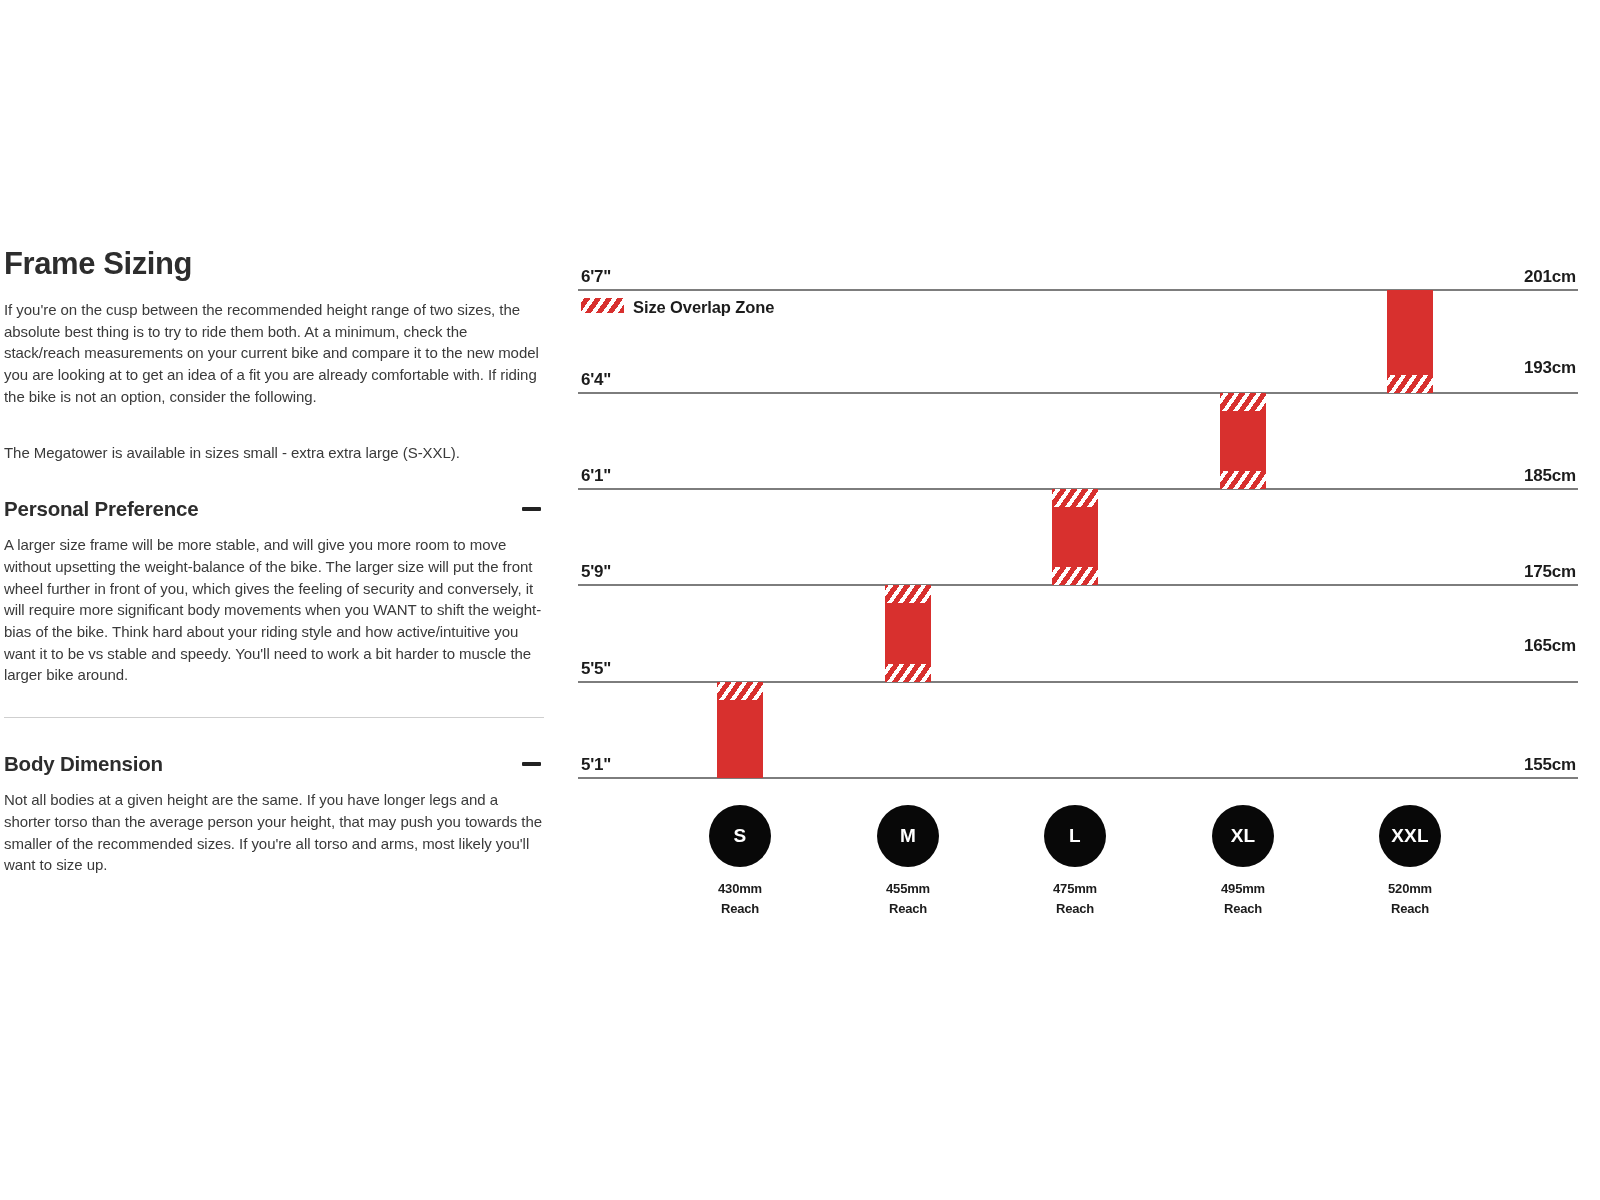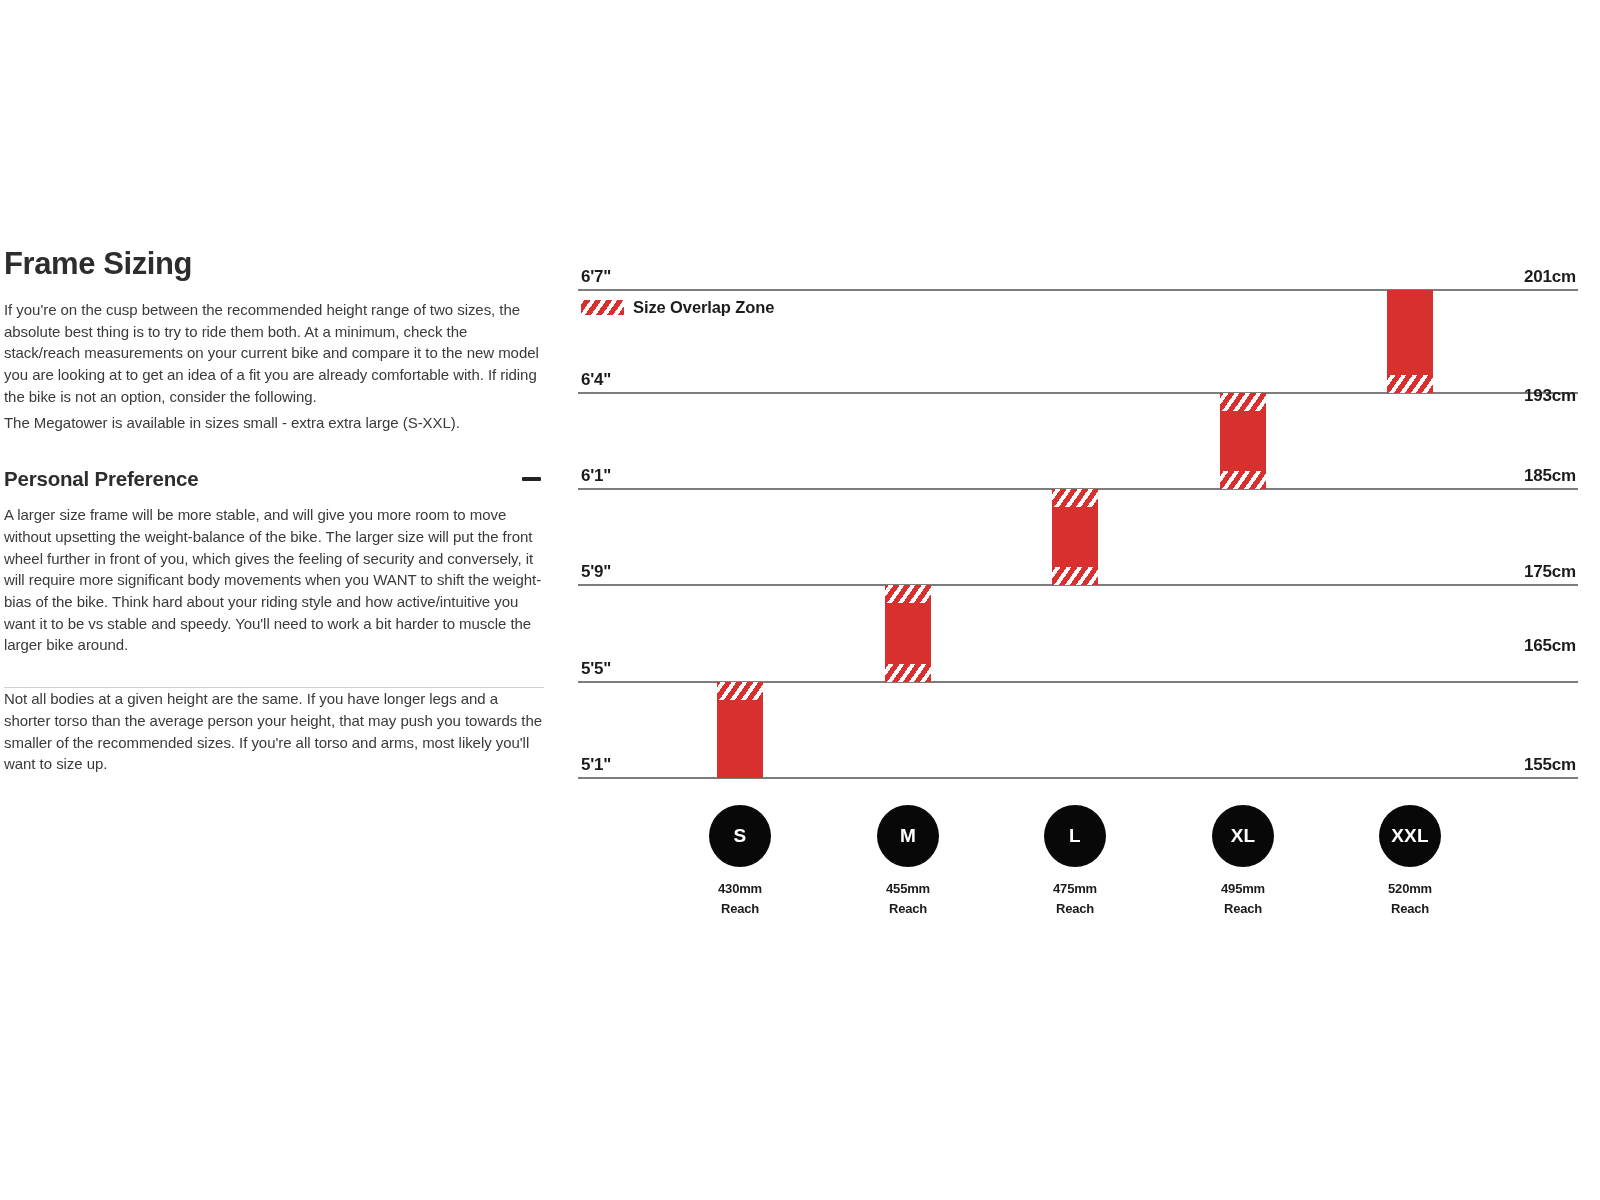--- a/index.html
+++ b/index.html
@@ -24,21 +24,21 @@
     letter-spacing: -0.4px;
     color: #2d2d2d;
     margin-bottom: 17px;
   }
   .body-para {
     font-size: 15px;
     line-height: 21.7px;
     color: #3a3a3a;
     letter-spacing: -0.05px;
   }
-  .para-gap { margin-top: 4px; }
+  .para-gap { margin-top: 34px; }
 
   .section-head {
     display: flex;
     align-items: center;
     justify-content: space-between;
     margin-top: 34px;
     margin-bottom: 13px;
   }
   .section-head h2 {
     font-size: 20.5px;
@@ -84,21 +84,21 @@
     letter-spacing: -0.2px;
     white-space: nowrap;
   }
   .tick-left  { left: 3px; }
   .tick-right { right: 2px; }
 
   .legend {
     position: absolute;
     left: 3px; top: 36px;
     display: flex;
-    align-items: center;
+    align-items: flex-start;
     gap: 9px;
   }
   .legend-swatch {
     width: 43px; height: 15px;
     background-color: #ffffff;
     background-image: repeating-linear-gradient(
       -55deg,
       #d8302e 0px, #d8302e 5px,
       #ffffff 5px, #ffffff 9px
     );
@@ -171,31 +171,35 @@
     <p class="body-para para-gap">The Megatower is available in sizes small - extra extra large (S-XXL).</p>
 
     <div class="section-head">
       <h2>Personal Preference</h2>
       <span class="minus-icon"></span>
     </div>
     <p class="body-para">A larger size frame will be more stable, and will give you more room to move without upsetting the weight-balance of the bike. The larger size will put the front wheel further in front of you, which gives the feeling of security and conversely, it will require more significant body movements when you WANT to shift the weight-bias of the bike. Think hard about your riding style and how active/intuitive you want it to be vs stable and speedy. You'll need to work a bit harder to muscle the larger bike around.</p>
 
     <div class="divider"></div>
 
+    <div class="section-head">
+      <h2>Body Dimension</h2>
+      <span class="minus-icon"></span>
+    </div>
     <p class="body-para">Not all bodies at a given height are the same. If you have longer legs and a shorter torso than the average person your height, that may push you towards the smaller of the recommended sizes. If you're all torso and arms, most likely you'll want to size up.</p>
   </div>
 
   <div id="chart">
     <div id="plot">
         <div class="gridline" style="top: 27px;"></div>
         <div class="tick-left" style="top: 5px;">6'7"</div>
         <div class="tick-right" style="top: 5px; margin-left: 21px;">201cm</div>
         <div class="gridline" style="top: 130px;"></div>
         <div class="tick-left" style="top: 108px;">6'4"</div>
-        <div class="tick-right" style="top: 124px;">193cm</div>
+        <div class="tick-right" style="top: 96px;">193cm</div>
         <div class="gridline" style="top: 226px;"></div>
         <div class="tick-left" style="top: 204px;">6'1"</div>
         <div class="tick-right" style="top: 204px;">185cm</div>
         <div class="gridline" style="top: 322px;"></div>
         <div class="tick-left" style="top: 300px;">5'9"</div>
         <div class="tick-right" style="top: 300px;">175cm</div>
         <div class="gridline" style="top: 419px;"></div>
         <div class="tick-left" style="top: 397px;">5'5"</div>
         <div class="tick-right" style="top: 374px;">165cm</div>
         <div class="gridline" style="top: 515px;"></div>

